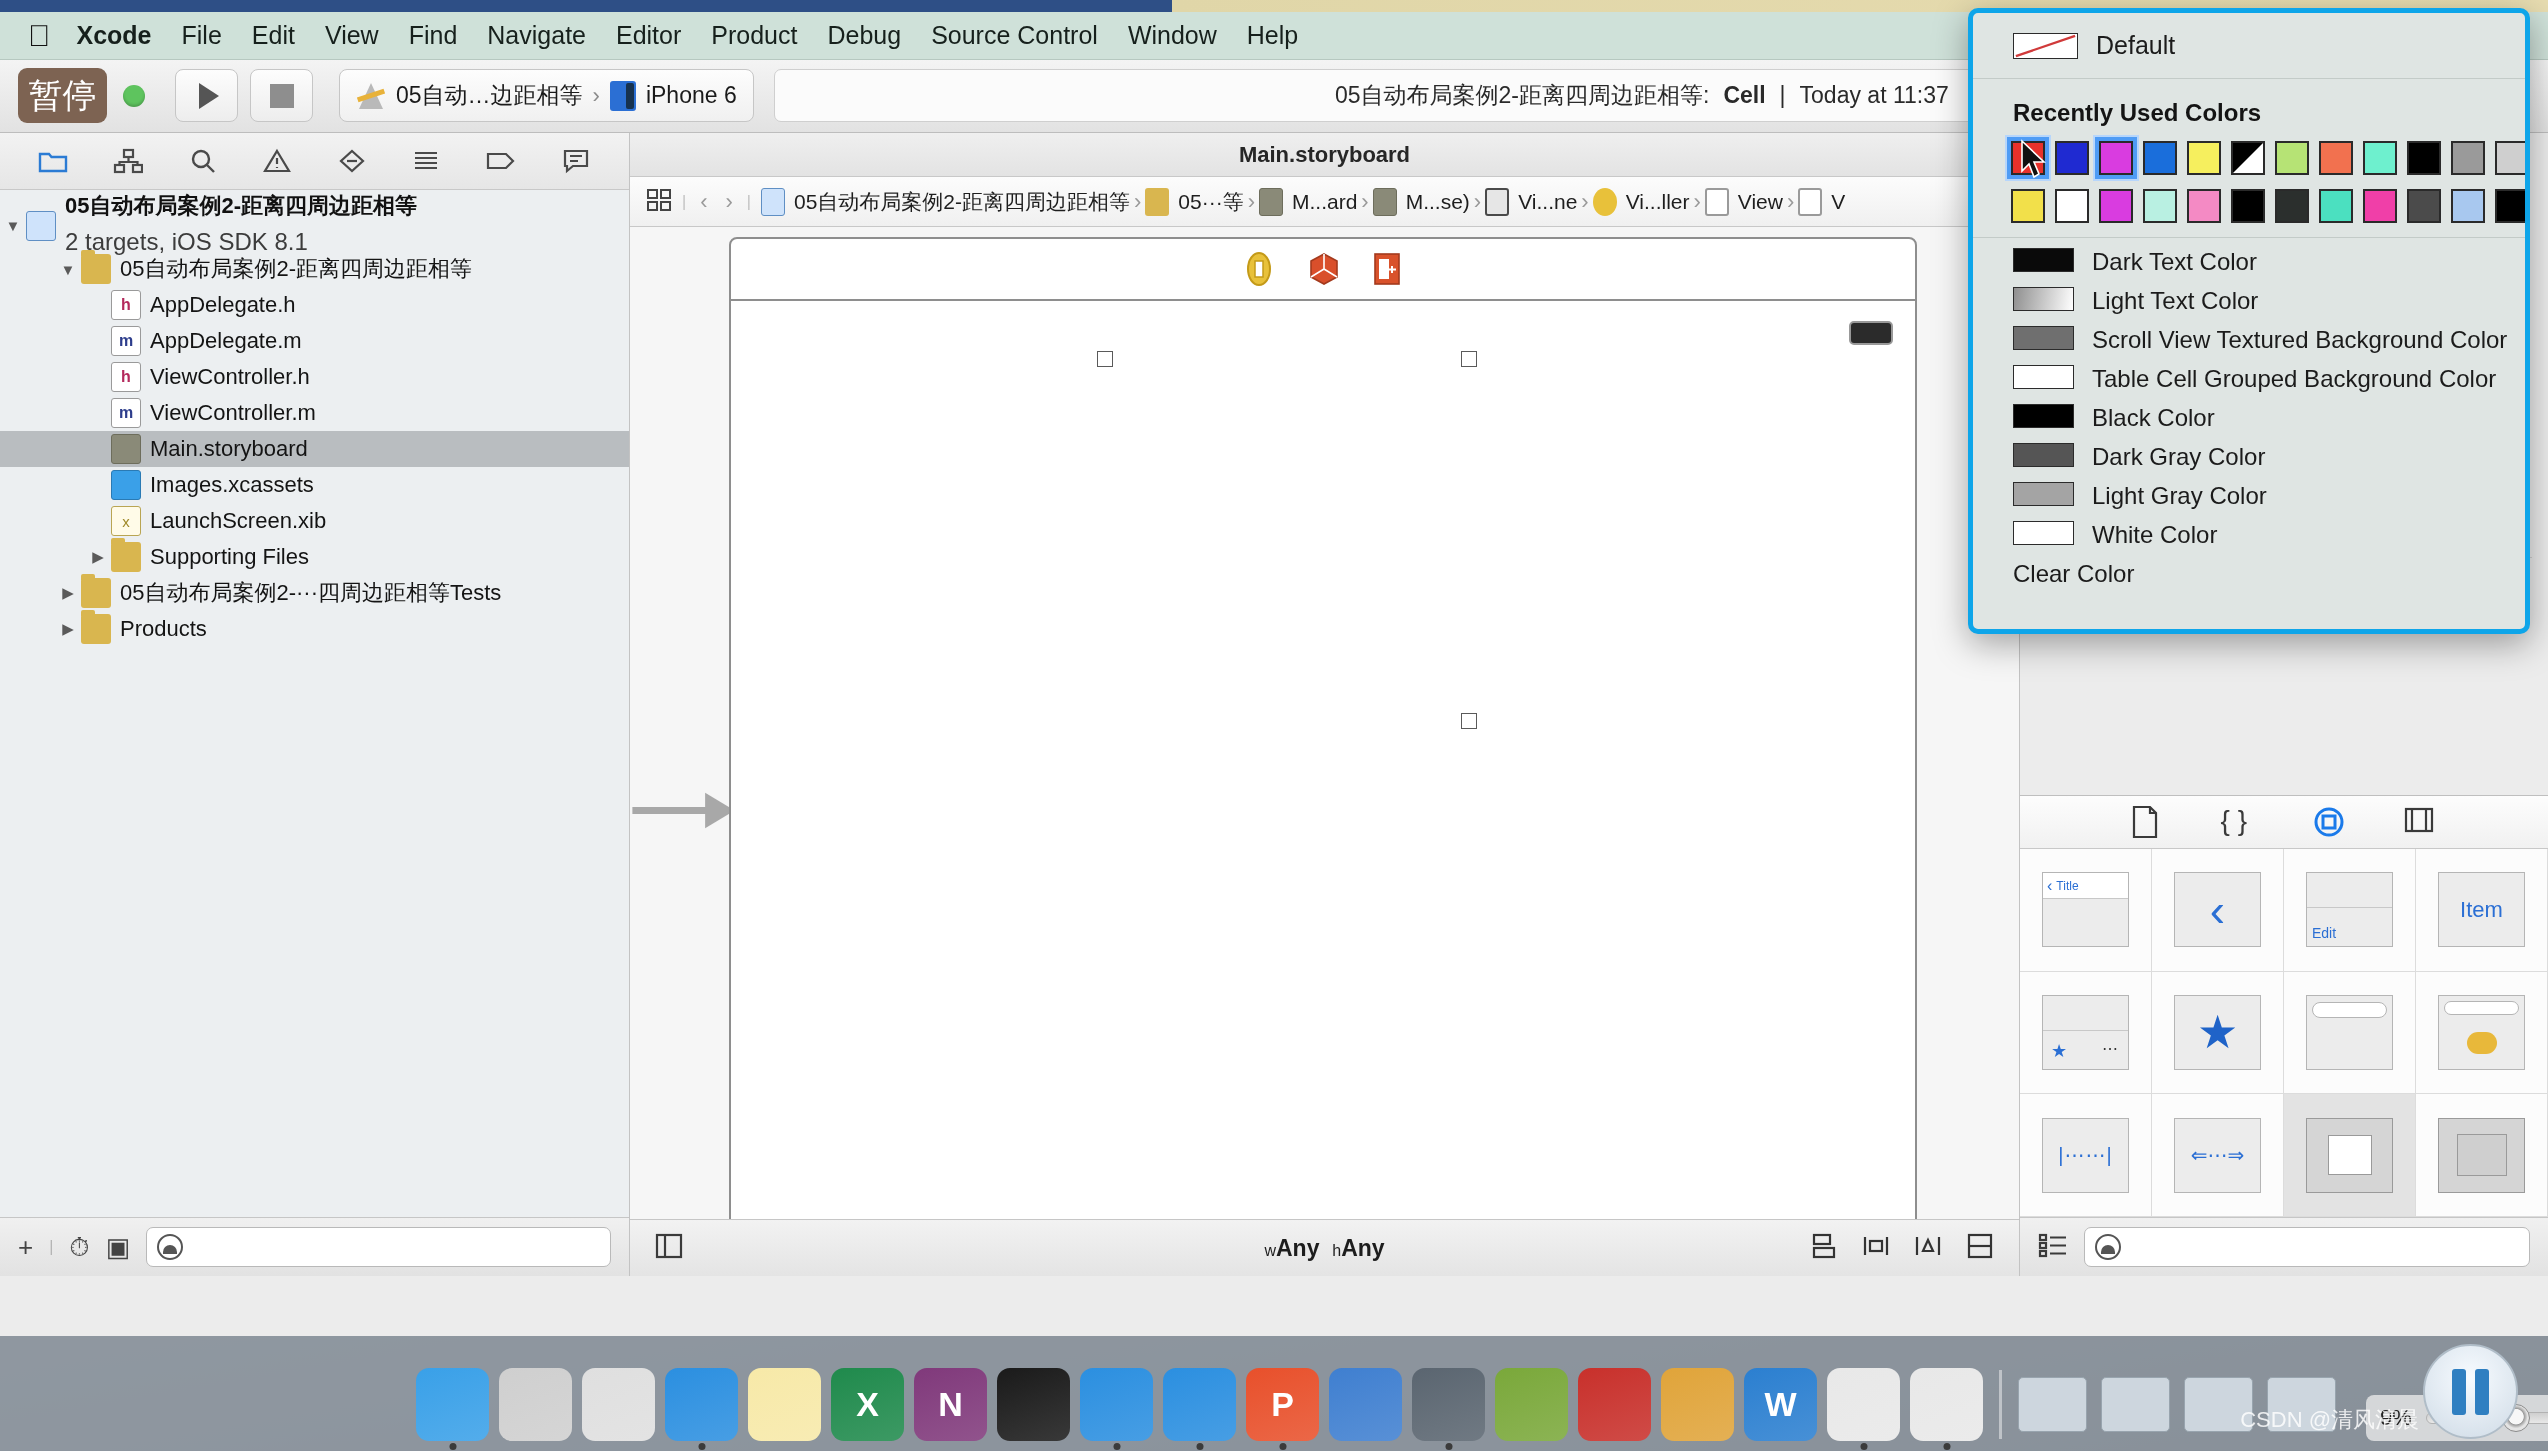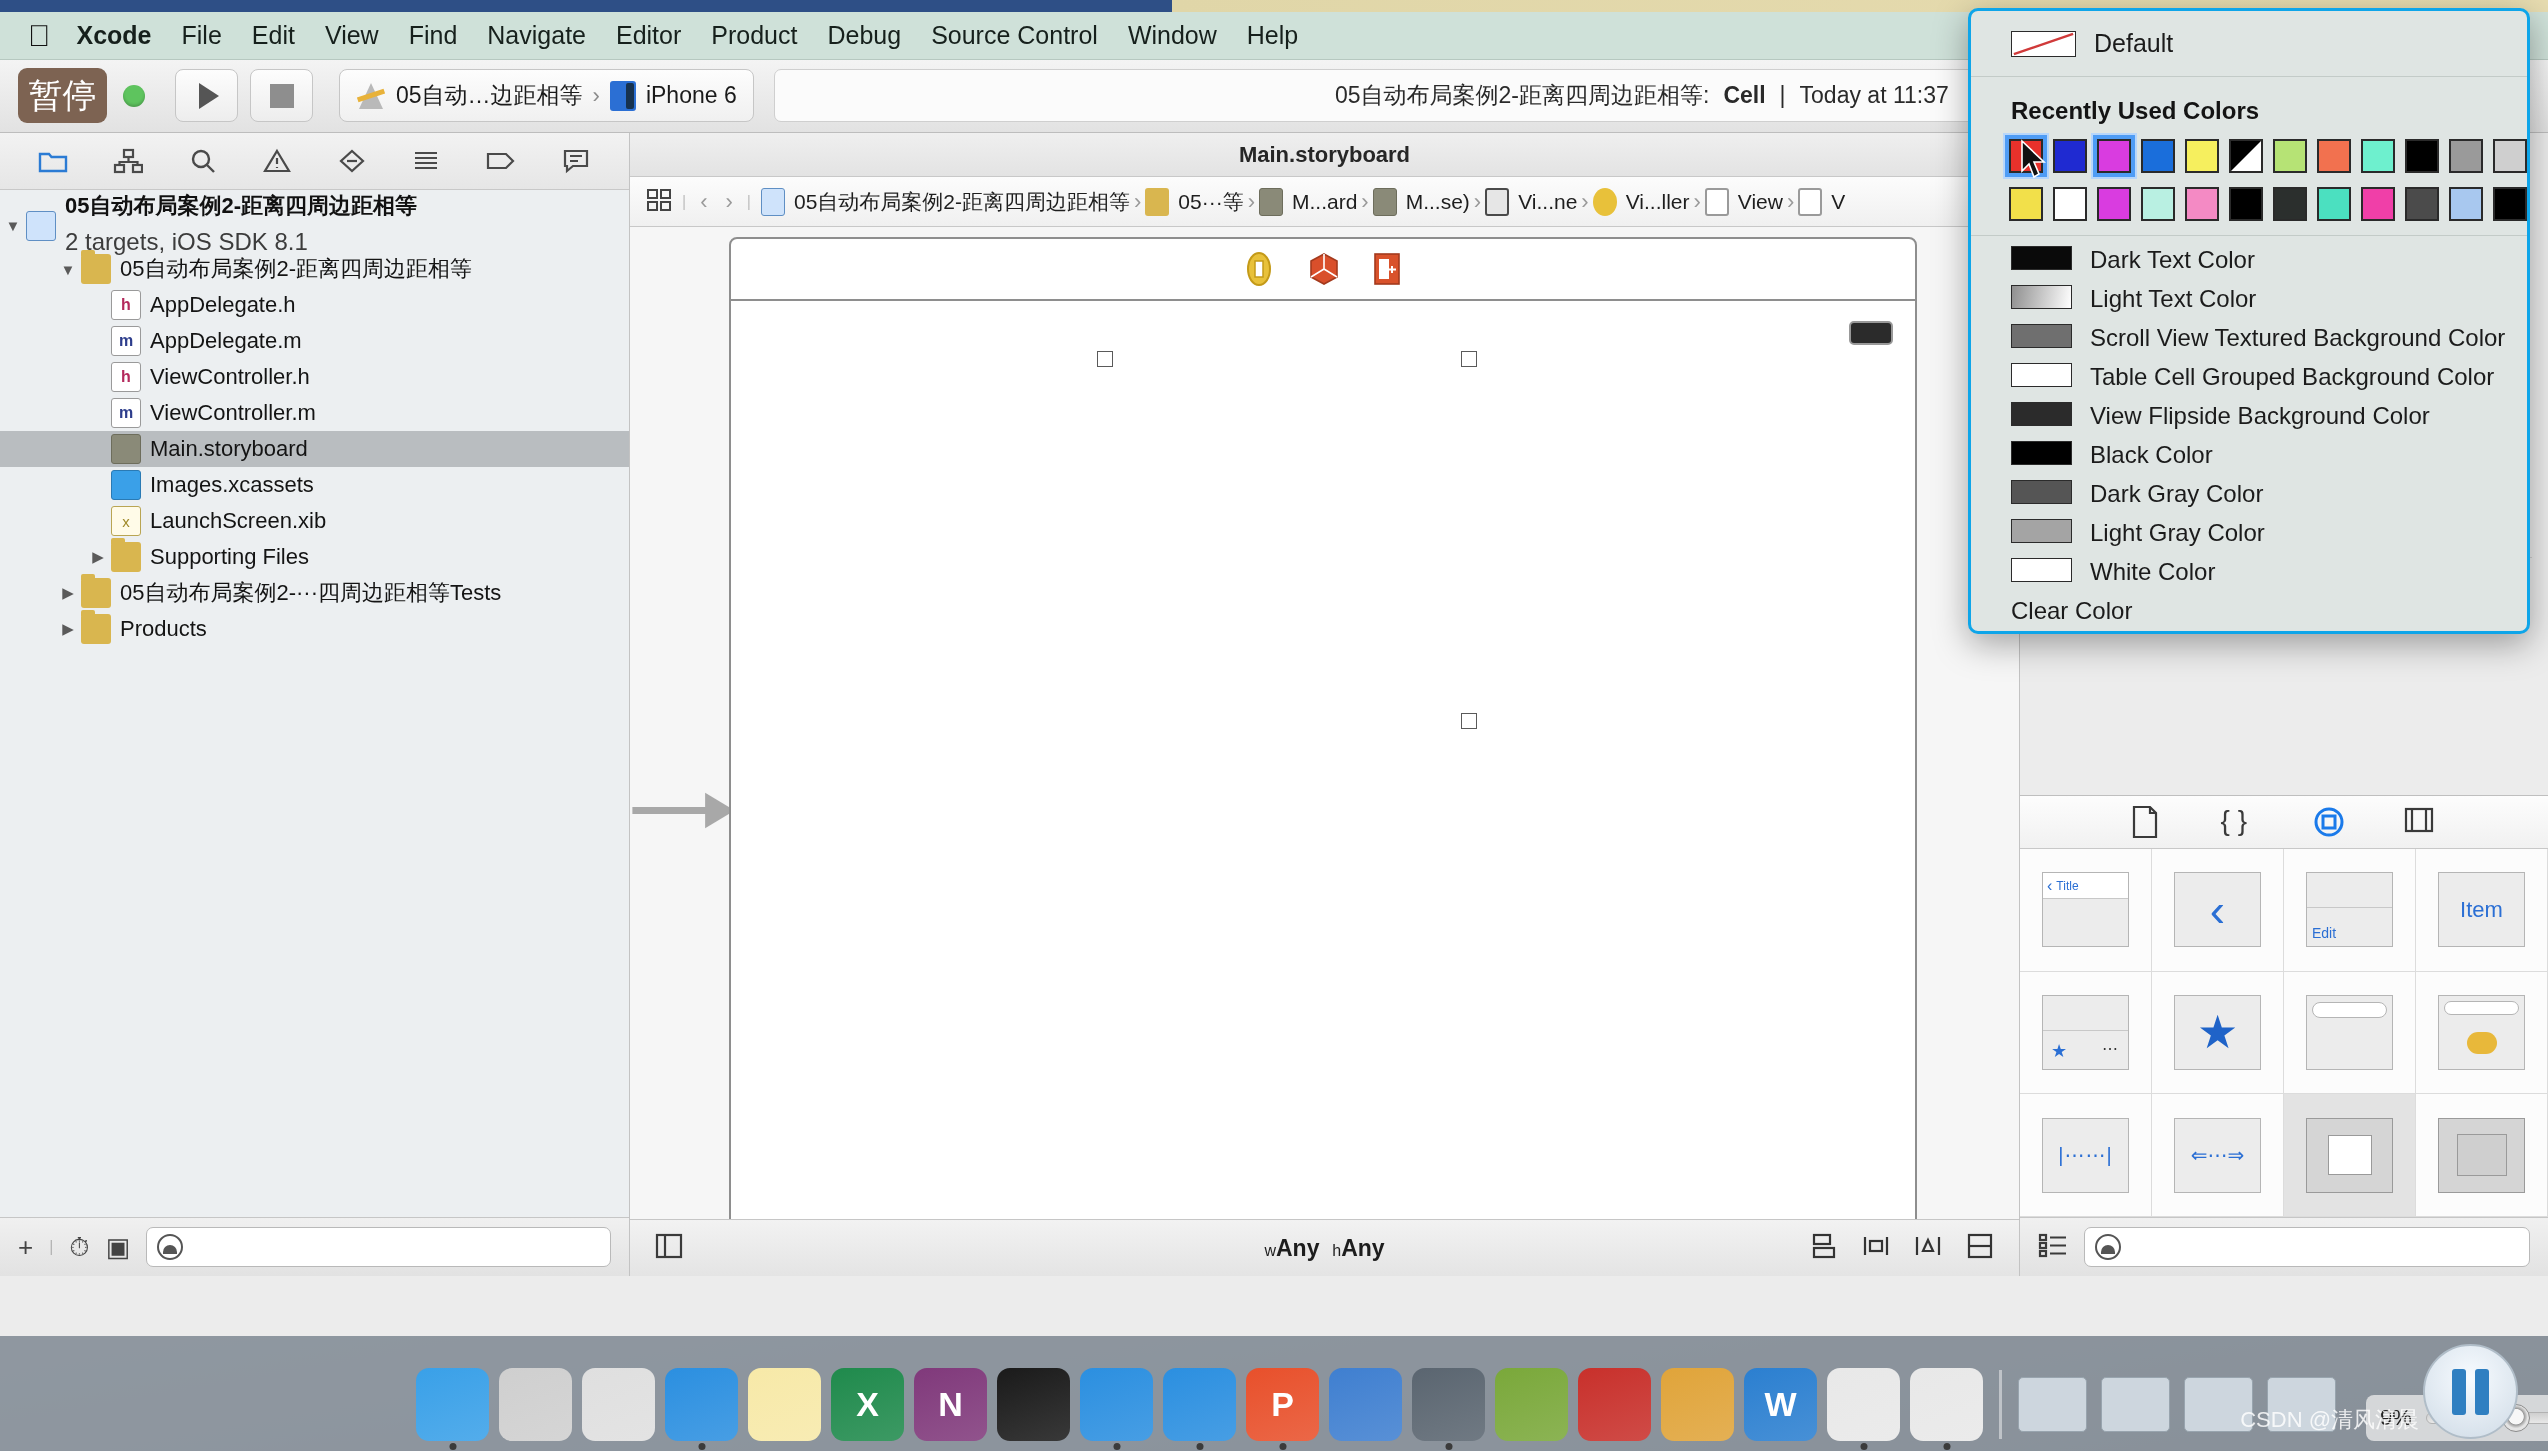--- a/index.html
+++ b/index.html
@@ -220,21 +220,21 @@
   .lib-cell.selected { background: #e3e3e3; }
   .lib-thumb { width: 87px; height: 75px; background: #ececec; border: 1.5px solid #b5b5b5;
     display: flex; align-items: center; justify-content: center; position: relative; }
   .lib-bottom { height: 59px; background: linear-gradient(#f0f0f0,#e2e2e2); border-top:1px solid #c6c6c6;
     display: flex; align-items: center; gap: 16px; padding: 0 18px; }
 
   
   .colorpop {
     position: absolute; left: 1968px; top: 8px; width: 562px; height: 626px;
     background: #dfe5e3;
-    border: 3px solid #0ea5e9; border-radius: 10px;
+    border: 5px solid #0ea5e9; border-radius: 10px;
     box-shadow: 0 10px 34px rgba(0,0,0,.34);
     z-index: 100; overflow: hidden;
   }
   .cp-default { display: flex; align-items: center; gap: 18px; padding: 18px 26px 14px 40px; }
   .sw-wide { width: 65px; height: 26px; border: 1.5px solid #2b2b2b; position: relative; background: #fff; flex:none;}
   .sw-wide .diag { position:absolute; left:0; top:0; width:100%; height:100%; }
   .cp-label { font-size: 25px; color: #1b1b1b; }
   .cp-rule { height: 1px; background: #c3cbc8; margin: 4px 0 0 0; }
   .cp-section { font-size: 24px; color: #141414; font-weight: bold; padding: 20px 0 14px 40px; }
   .cp-swatches { padding: 0 0 0 38px; }
@@ -823,24 +823,20 @@
         </div>
         <div class="cp-item">
           <span class="sw-wide" style="background:#6f6f6f"></span>
           <span class="cp-label">Scroll View Textured Background Color</span>
         </div>
         <div class="cp-item">
           <span class="sw-wide" style="background:#ffffff"></span>
           <span class="cp-label">Table Cell Grouped Background Color</span>
         </div>
         <div class="cp-item">
-          <span class="sw-wide" style="background:#2b2b2b"></span>
-          <span class="cp-label">View Flipside Background Color</span>
-        </div>
-        <div class="cp-item">
           <span class="sw-wide" style="background:#000000"></span>
           <span class="cp-label">Black Color</span>
         </div>
         <div class="cp-item">
           <span class="sw-wide" style="background:#555555"></span>
           <span class="cp-label">Dark Gray Color</span>
         </div>
         <div class="cp-item">
           <span class="sw-wide" style="background:#a4a4a4"></span>
           <span class="cp-label">Light Gray Color</span>

